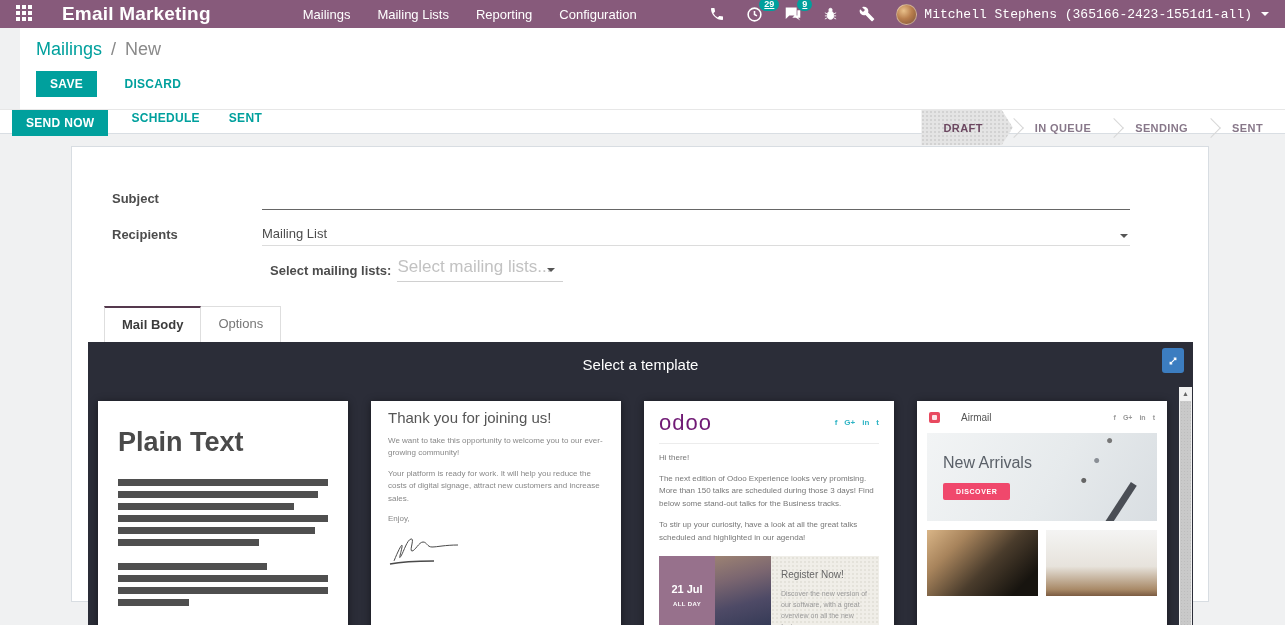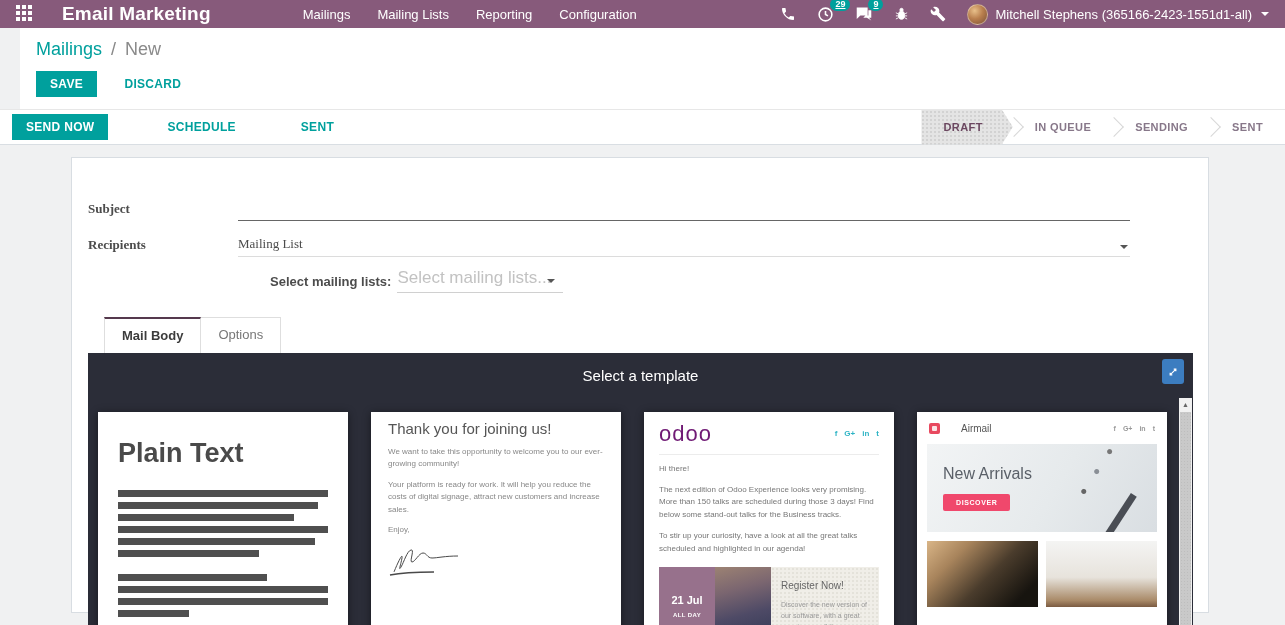--- a/index.html
+++ b/index.html
@@ -23,21 +23,21 @@
   .app-title { font-size:19px; font-weight:bold; margin-left:28px; letter-spacing:.2px; cursor:pointer; }
   .topnav { display:flex; gap:27px; margin-left:92px; font-size:13px; }
   .topnav .nav-item { color:#fff; cursor:pointer; white-space:nowrap; }
   .topbar-right { margin-left:auto; display:flex; align-items:center; gap:21px; }
   .tb-icon { position:relative; display:flex; align-items:center; cursor:pointer; }
   .tb-icon svg { display:block; }
   .badge {
     position:absolute; top:-8px; left:13px; background:#00A09D; color:#fff;
     border-radius:9px; padding:1px 5px; font-size:9px; font-weight:bold; line-height:11px;text-decoration:underline;
   }
-  .user-block { display:flex; align-items:center; gap:7px; cursor:pointer; }
+  .user-block { display:flex; align-items:center; gap:7px; cursor:pointer;font-family:Liberation Mono, monospace; }
   .avatar {
     width:21px; height:21px; border-radius:50%;
     background:radial-gradient(circle at 35% 30%, #e8c08a 0%, #b97f4e 45%, #7a4f33 100%);
     border:1px solid rgba(255,255,255,.4);
   }
   .user-name { font-size:13px; white-space:nowrap; }
   .caret-down {
     width:0; height:0; border-left:4px solid transparent; border-right:4px solid transparent;
     border-top:4px solid #fff; display:inline-block; margin-left:2px;
   }
@@ -53,21 +53,21 @@
     padding:5px 13px; letter-spacing:.3px; cursor:pointer; font-family:inherit;
   }
   .btn-link {
     background:none; border:none; color:#00A09D; font-size:12px; font-weight:bold;
     margin-left:17px; letter-spacing:.3px; cursor:pointer; font-family:inherit;
   }
 
   
   .statusbar-row {
     background:#fff; border-top:1px solid #e7e7e7; border-bottom:1px solid #d9dee3;
-    height:36px; display:flex; align-items:center; padding-left:12px;gap:36px;
+    height:25px; display:flex; align-items:flex-start; padding-left:12px;
   }
   .statusbar { margin-left:auto; display:flex; align-items:stretch; height:35px; }
   .stage {
     position:relative; display:flex; align-items:center; padding:0 22px;
     font-size:11px; font-weight:bold; color:#877789; letter-spacing:.4px; cursor:pointer;
   }
   .stage + .stage::before {
     content:""; position:absolute; left:-6px; top:50%; width:13px; height:13px;
     border-top:1px solid #d7d7d7; border-right:1px solid #d7d7d7;
     transform:translateY(-50%) rotate(45deg);
@@ -80,21 +80,21 @@
     clip-path:polygon(0 0, calc(100% - 11px) 0, 100% 50%, calc(100% - 11px) 100%, 0 100%);
     padding-right:30px;
   }
 
   
   .page { background:#f0f1f2; height:456px; }
   .sheet {
     width:1138px; margin:12px 0 0 71px; background:#fff;
     border:1px solid #d8dde2; padding:36px 16px 0; height:456px;
   }
-  .form-row { display:flex; align-items:flex-end; margin:0 62px 9px 0; min-height:27px;font-family:Liberation Serif, serif; }
+  .form-row { display:flex; align-items:flex-end; margin:0 62px 9px 24px; min-height:27px; }
   .form-label { width:150px; font-size:13px; font-weight:bold; color:#4c4c4c; padding-bottom:4px; }
   .field { flex:1; position:relative; }
   .input-line {
     width:100%; border:none; border-bottom:1px solid #666; font-size:13px;
     padding:2px 0 3px; outline:none; font-family:inherit; color:#4c4c4c; background:transparent;
   }
   .select-line {
     border-bottom:1px solid #dcdcdc; font-size:13px; color:#4c4c4c;
     padding:2px 0 4px; cursor:pointer;
   }

